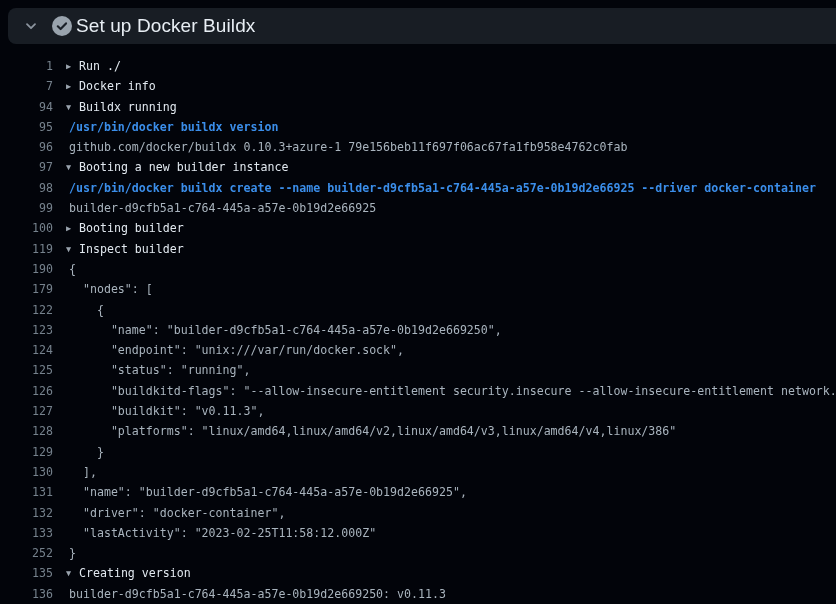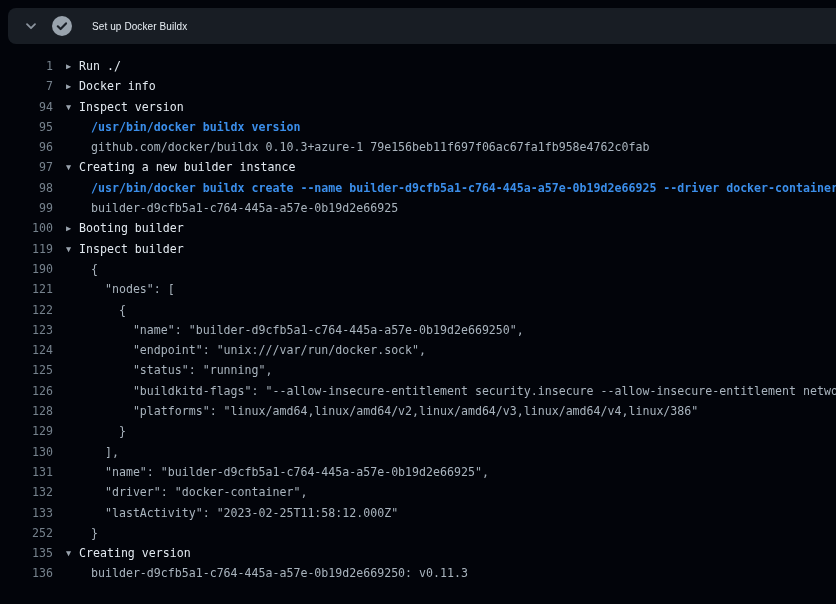--- a/index.html
+++ b/index.html
@@ -36,23 +36,23 @@
   .status-wrap {
     margin-left: 12px;
     width: 20px;
     height: 20px;
     flex: none;
     display: flex;
     align-items: center;
     justify-content: center;
   }
   .step-title {
-    margin-left: 20px;
+    margin-left: 4px;
     font-family: "Liberation Sans", "DejaVu Sans", sans-serif;
-    font-size: 10px;
+    font-size: 19px;
     font-weight: 400;
     color: var(--title-color, #e8eef4);
     letter-spacing: 0.1px;
   }
 
   .log-area {
     position: absolute;
     left: 0;
     top: 44px;
     right: 0;
@@ -81,21 +81,21 @@
     display: inline-block;
     margin-left: 13px;
     width: 13px;
     font-size: 8.5px;
     color: var(--arrow-color, #9aa4ae);
   }
   .gtitle {
     color: var(--group-color, #e2e9f0);
   }
   .txt {
-    margin-left: 38px;
+    margin-left: 16px;
   }
   .txt.cmd {
     color: var(--cmd-color, #3b8eea);
     font-weight: 600;
   }
   .txt.out {
     color: var(--out-color, #a9b4be);
   }
   .line.group { cursor: pointer; }
 </style>
@@ -113,35 +113,36 @@
       <circle cx="10" cy="10" r="10" fill="#99a3ad"></circle>
       <path d="M5.8 10.3 L8.6 13 L14 7.4" stroke="#1b2129" stroke-width="2.2" stroke-linecap="round" stroke-linejoin="round" fill="none"></path>
     </svg>
   </span>
   <span class="step-title">Set up Docker Buildx</span>
 </div>
 
 <div class="log-area" id="log-area">
     <div class="line group"><span class="num">1</span><span class="arrow">▶</span><span class="gtitle">Run ./</span></div>
     <div class="line group"><span class="num">7</span><span class="arrow">▶</span><span class="gtitle">Docker info</span></div>
-    <div class="line group"><span class="num">94</span><span class="arrow">▼</span><span class="gtitle">Inspect version</span></div>
+    <div class="line group"><span class="num">94</span><span class="arrow">▼</span><span class="gtitle">Buildx running</span></div>
     <div class="line"><span class="num">95</span><span class="txt cmd">/usr/bin/docker buildx version</span></div>
     <div class="line"><span class="num">96</span><span class="txt out">github.com/docker/buildx 0.10.3+azure-1 79e156beb11f697f06ac67fa1fb958e4762c0fab</span></div>
-    <div class="line group"><span class="num">97</span><span class="arrow">▼</span><span class="gtitle">Creating a new builder instance</span></div>
+    <div class="line group"><span class="num">97</span><span class="arrow">▼</span><span class="gtitle">Booting a new builder instance</span></div>
     <div class="line"><span class="num">98</span><span class="txt cmd">/usr/bin/docker buildx create --name builder-d9cfb5a1-c764-445a-a57e-0b19d2e66925 --driver docker-container</span></div>
     <div class="line"><span class="num">99</span><span class="txt out">builder-d9cfb5a1-c764-445a-a57e-0b19d2e66925</span></div>
     <div class="line group"><span class="num">100</span><span class="arrow">▶</span><span class="gtitle">Booting builder</span></div>
     <div class="line group"><span class="num">119</span><span class="arrow">▼</span><span class="gtitle">Inspect builder</span></div>
     <div class="line"><span class="num">190</span><span class="txt out">{</span></div>
-    <div class="line"><span class="num">121</span><span class="txt out">  "nodes": [</span></div>
+    <div class="line"><span class="num">179</span><span class="txt out">  "nodes": [</span></div>
     <div class="line"><span class="num">122</span><span class="txt out">    {</span></div>
     <div class="line"><span class="num">123</span><span class="txt out">      "name": "builder-d9cfb5a1-c764-445a-a57e-0b19d2e669250",</span></div>
     <div class="line"><span class="num">124</span><span class="txt out">      "endpoint": "unix:///var/run/docker.sock",</span></div>
     <div class="line"><span class="num">125</span><span class="txt out">      "status": "running",</span></div>
     <div class="line"><span class="num">126</span><span class="txt out">      "buildkitd-flags": "--allow-insecure-entitlement security.insecure --allow-insecure-entitlement network.host",</span></div>
+    <div class="line"><span class="num">127</span><span class="txt out">      "buildkit": "v0.11.3",</span></div>
     <div class="line"><span class="num">128</span><span class="txt out">      "platforms": "linux/amd64,linux/amd64/v2,linux/amd64/v3,linux/amd64/v4,linux/386"</span></div>
     <div class="line"><span class="num">129</span><span class="txt out">    }</span></div>
     <div class="line"><span class="num">130</span><span class="txt out">  ],</span></div>
     <div class="line"><span class="num">131</span><span class="txt out">  "name": "builder-d9cfb5a1-c764-445a-a57e-0b19d2e66925",</span></div>
     <div class="line"><span class="num">132</span><span class="txt out">  "driver": "docker-container",</span></div>
     <div class="line"><span class="num">133</span><span class="txt out">  "lastActivity": "2023-02-25T11:58:12.000Z"</span></div>
     <div class="line"><span class="num">252</span><span class="txt out">}</span></div>
     <div class="line group"><span class="num">135</span><span class="arrow">▼</span><span class="gtitle">Creating version</span></div>
     <div class="line"><span class="num">136</span><span class="txt out">builder-d9cfb5a1-c764-445a-a57e-0b19d2e669250: v0.11.3</span></div>
   </div>

